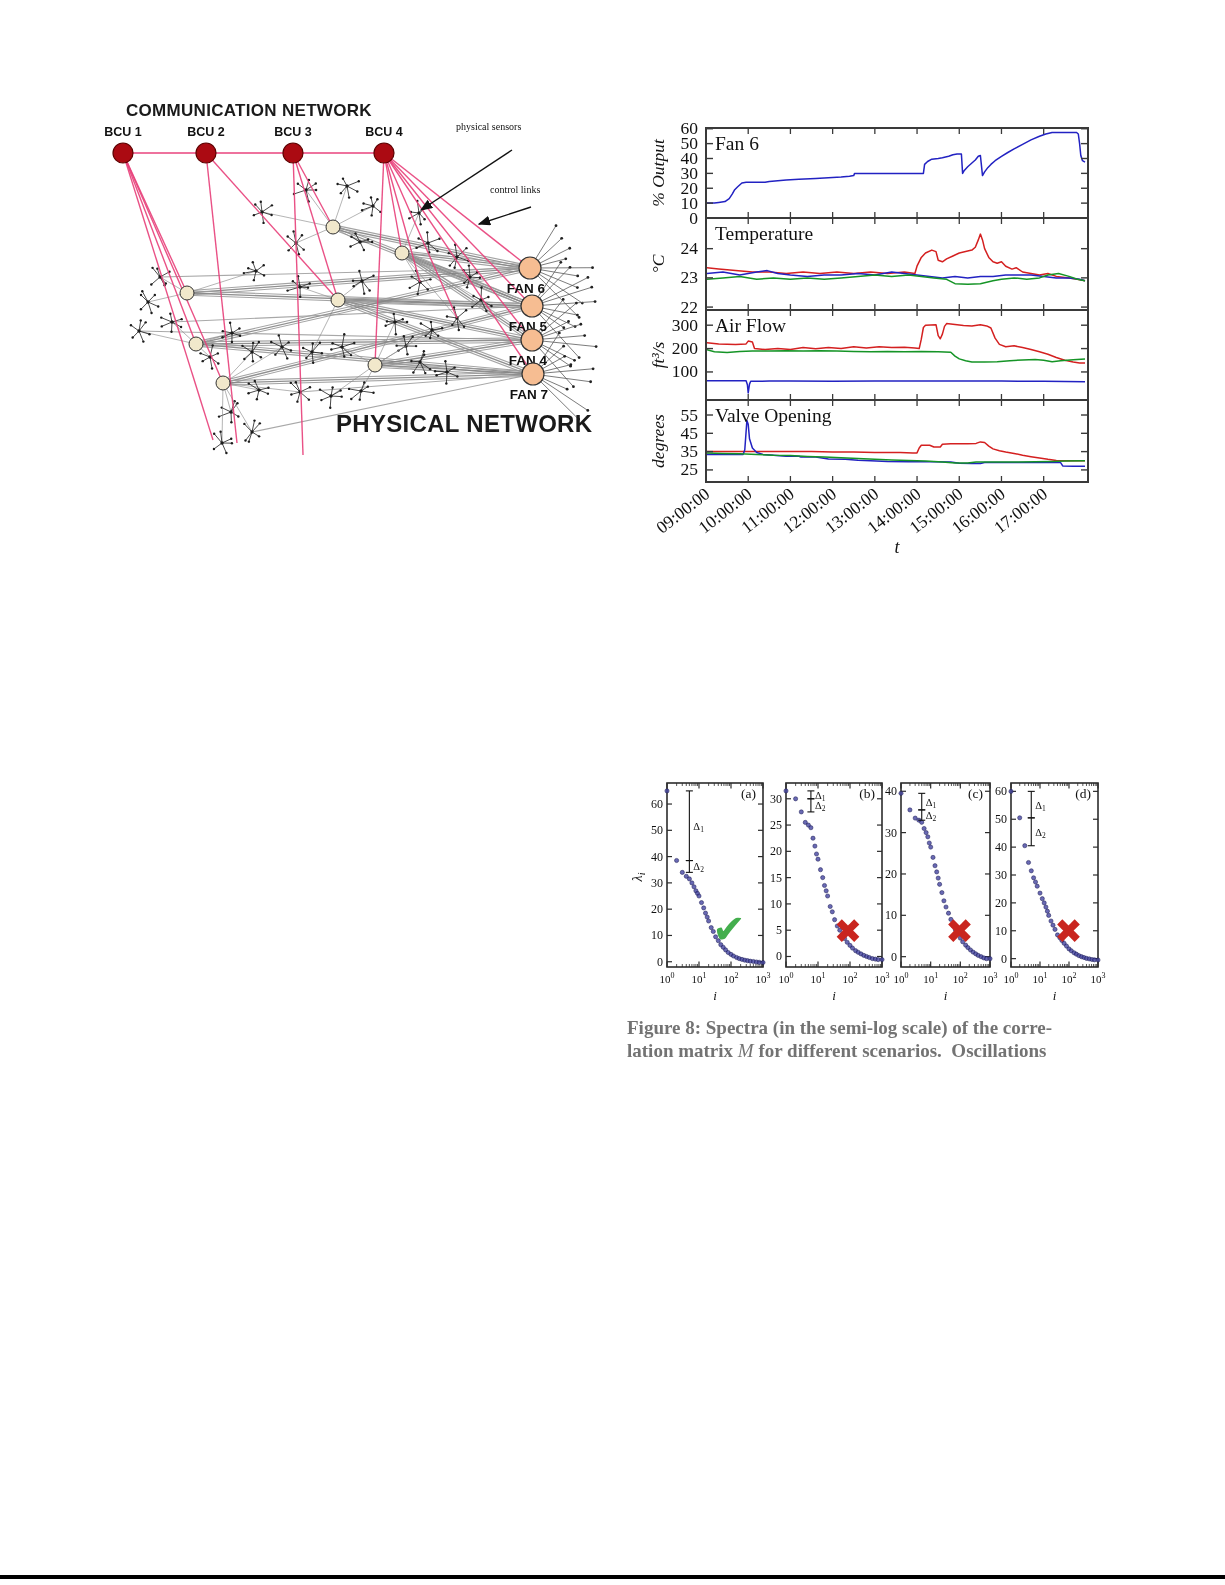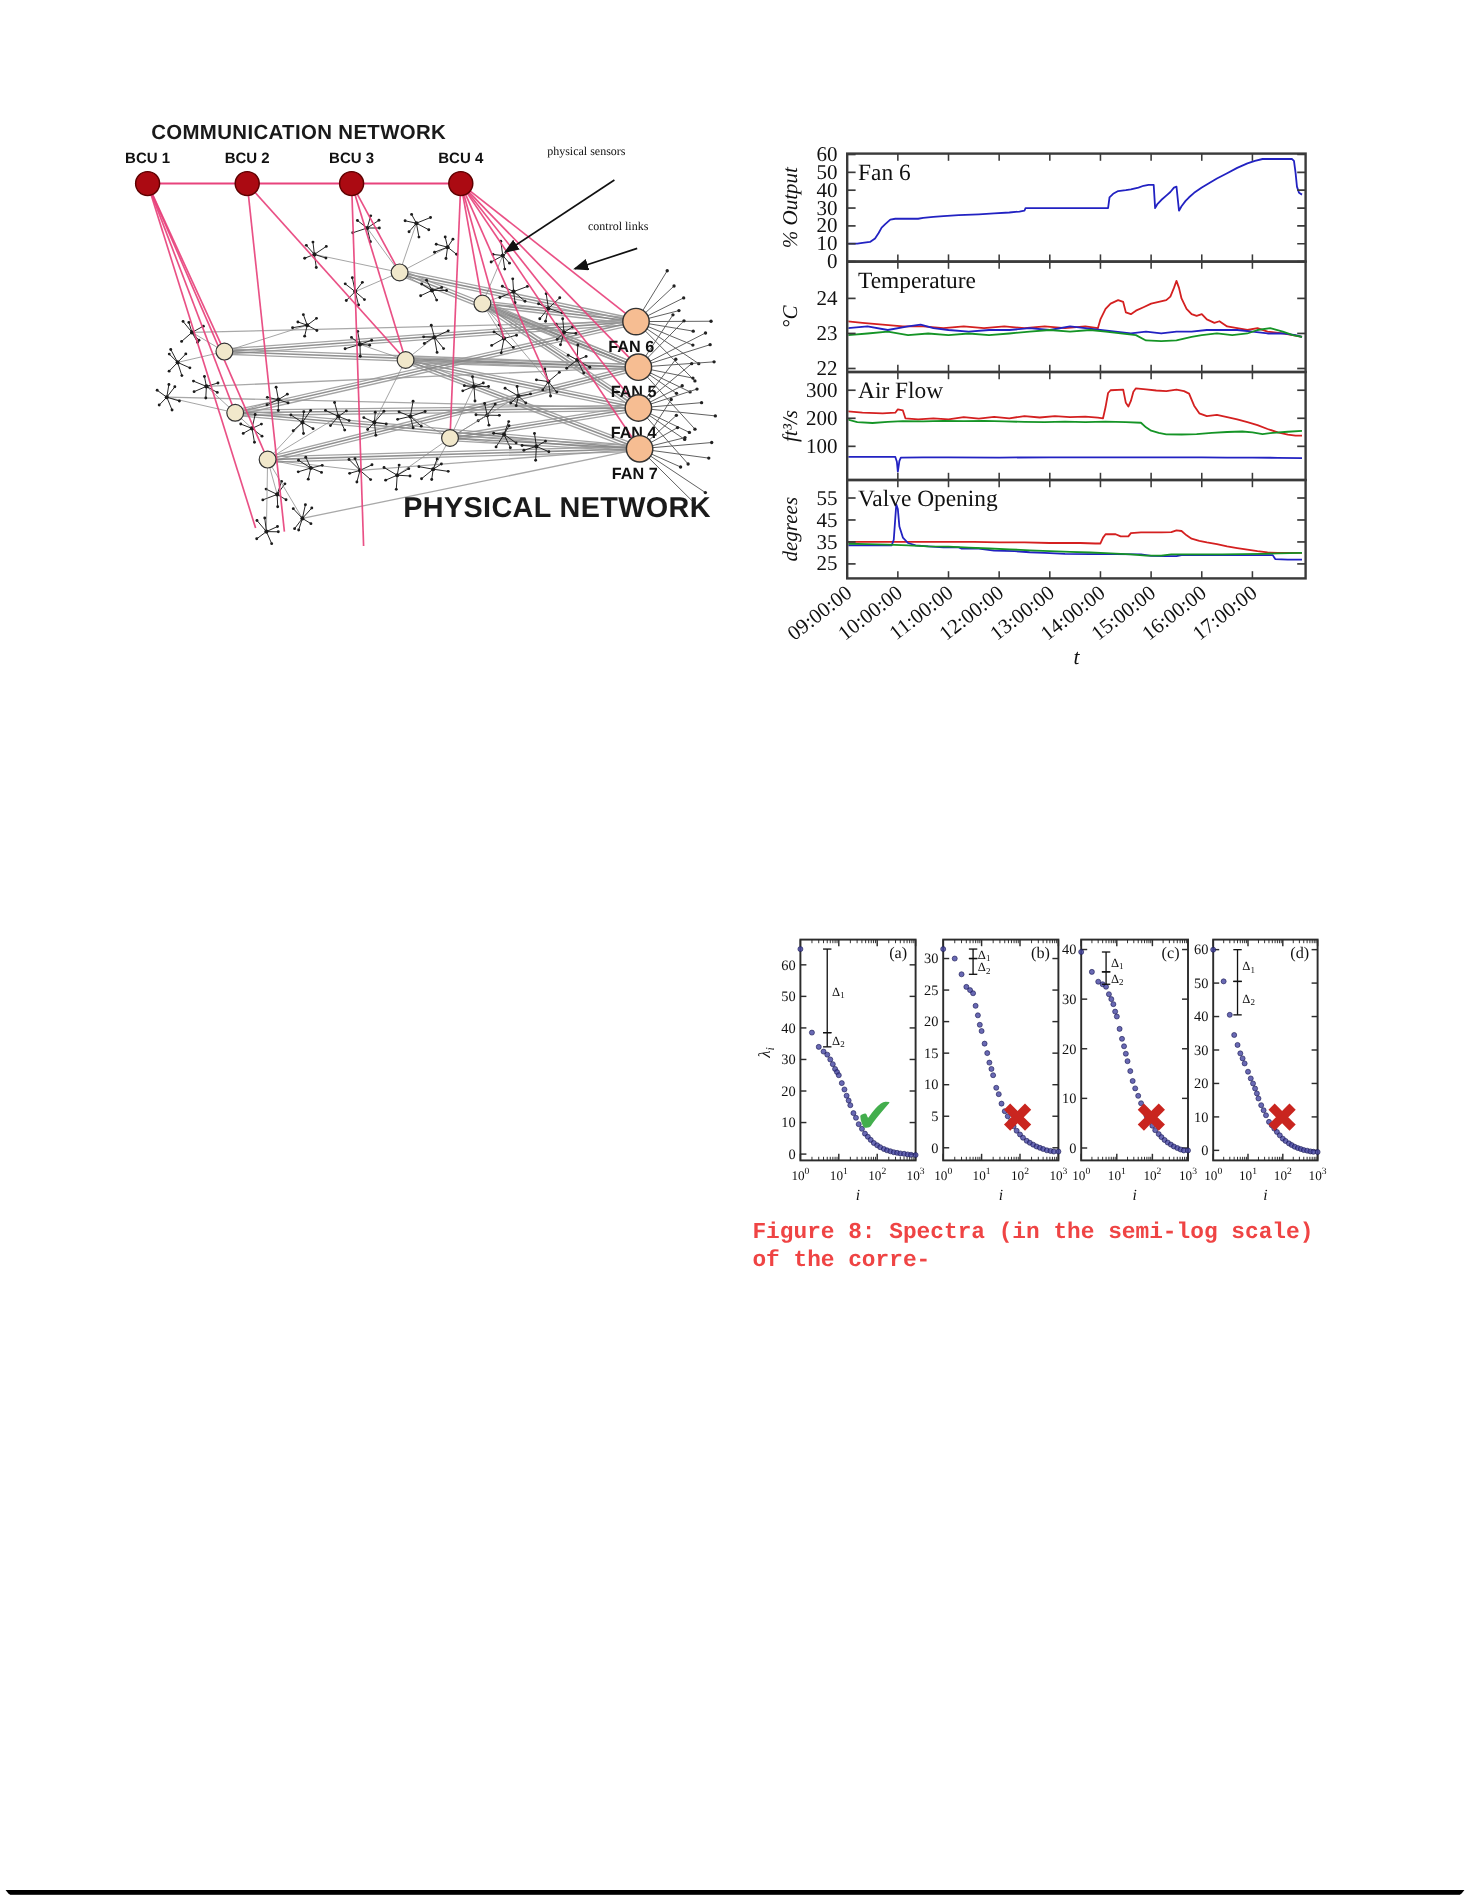--- a/index.html
+++ b/index.html
@@ -1,23 +1,23 @@
 <!DOCTYPE html>
 <html><head>
 <meta charset="utf-8">
 <style>
   html,body{margin:0;padding:0;background:#fff;}
   .page{position:relative;width:1225px;height:1585px;background:#ffffff;overflow:hidden;
-        font-family:"Liberation Serif", serif;color:#111;border-radius:24px;}
+        font-family:"Liberation Serif", serif;color:#111;}
   .abs{position:absolute;}
   .net-title{font-family:"Liberation Sans", sans-serif;font-weight:bold;font-size:17px;
              letter-spacing:.3px;color:#1a1a1a;white-space:nowrap;}
   .annot{font-family:"Liberation Serif", serif;font-size:10px;color:#111;white-space:nowrap;}
-  .caption{font-family:Liberation Mono, monospace;font-weight:bold;font-size:19px;
-           line-height:23px;color:#ef4444;}
+  .caption{font-family:Liberation Serif, serif;font-weight:bold;font-size:19px;
+           line-height:23px;color:#737373;}
   .caption span{white-space:pre-wrap;}
   .footer-rule{position:absolute;left:0;top:1575px;width:1225px;height:4px;background:#000;}
   svg{position:absolute;overflow:visible;}
 </style>
 </head>
 <body>
 
 <div class="page">
   <div class="abs net-title" style="left:126px;top:101px;">COMMUNICATION NETWORK</div>
   <svg id="net-svg" width="620" height="470" viewBox="0 0 620 470" style="left:0;top:0;">
@@ -1574,16 +1574,17 @@
         </g>
         <text x="463" y="33" text-anchor="end" font-size="13.5" fill="#111">(d)</text>
         <text x="440.5" y="178" text-anchor="middle" font-size="34" fill="#c9251f" font-family="&quot;DejaVu Sans&quot;, sans-serif">✖</text>
         <text x="426.5" y="235" text-anchor="middle" font-size="13" font-style="italic" fill="#111">i</text>
       </g>
       <text transform="translate(14,112) rotate(-90)" text-anchor="middle" font-size="14" font-style="italic" fill="#111">λ<tspan dy="3" font-size="10">i</tspan></text>
     </svg>
 
   <div id="caption" class="abs caption" style="left:627px;top:1016px;width:486px;">
       <div><span>Figure 8: Spectra (in the semi-log scale) of the corre-</span></div>
+      <div><span>lation matrix </span><span style="font-style: italic; font-weight: normal;">M</span><span> for different scenarios.  Oscillations</span></div>
     </div>
 
   <div class="footer-rule"></div>
 </div>
 
 </body></html>

